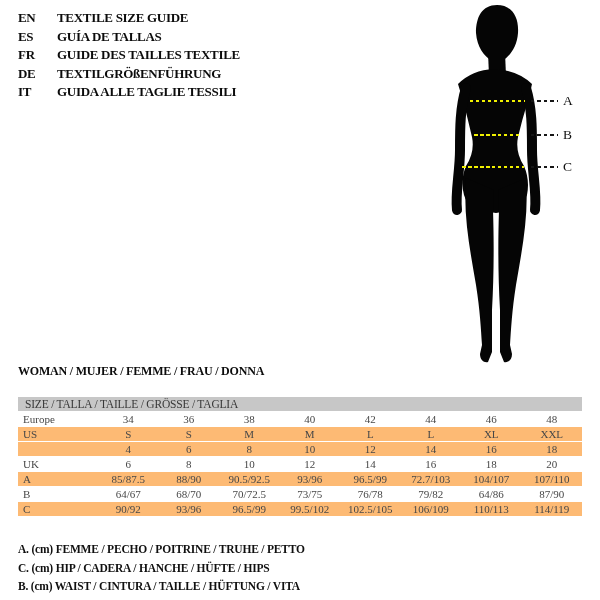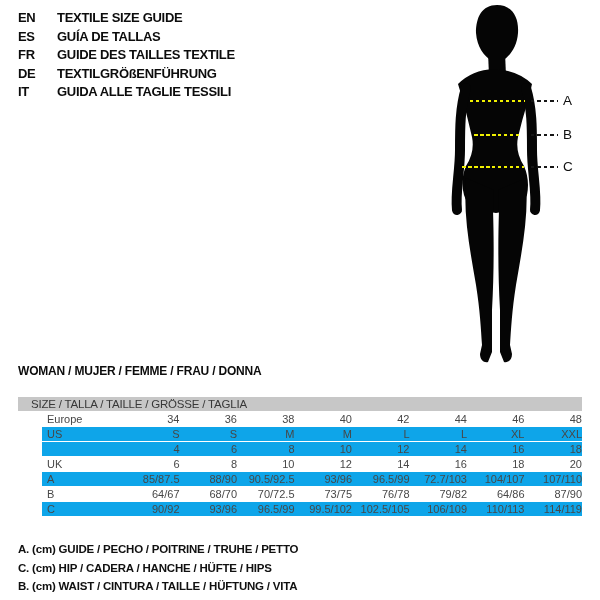--- a/index.html
+++ b/index.html
@@ -1,17 +1,17 @@
 <!DOCTYPE html>
 <html><head>
 <meta charset="utf-8">
 <style>
   html,body{margin:0;padding:0;background:#ffffff;}
   .page{position:relative;width:600px;height:600px;background:#ffffff;overflow:hidden;
-        font-family:Liberation Sans, sans-serif;}
+        font-family:Liberation Serif, serif;}
 
   
   .langs{position:absolute;left:18px;top:9px;font-weight:700;font-size:13px;
          line-height:18.5px;letter-spacing:-0.3px;color:#0c0c0c;}
   .lang-row{display:flex;}
   .lang-code{width:39px;}
 
   
   .figure{position:absolute;left:430px;top:0;width:170px;height:370px;}
   .figure svg{position:absolute;left:0;top:0;}
@@ -25,26 +25,26 @@
   .mline.c{top:166px;} .mline.c .yellow{left:32px;width:62px;}
   .mlabel{position:absolute;left:133px;top:-7px;font-size:13.5px;color:#101010;}
 
   
   .woman-title{position:absolute;left:18px;top:364px;font-weight:700;font-size:12px;
                letter-spacing:-0.2px;color:#0c0c0c;}
 
   
   .size-table{position:absolute;left:18px;top:397px;width:564px;font-size:11px;color:#474747;}
   .thead{height:15px;line-height:15px;background:#c7c7c7;border-bottom:1px solid #fff;
-         padding-left:13px;color:#383838;font-size:11.5px;letter-spacing:-0.2px;box-sizing:border-box;}
+         padding-left:7px;color:#383838;font-size:11.5px;letter-spacing:-0.2px;box-sizing:border-box;}
   .trow{display:grid;grid-template-columns:80px repeat(8,1fr);height:14px;line-height:14px;
-        border-bottom:1px solid #fff;margin-left:24px;}
-  .trow.shaded{background:#0ea5e9;}
+        border-bottom:1px solid #fff;}
+  .trow.shaded{background:#fdba74;}
   .tlabel{padding-left:5px;text-align:left;}
-  .tcell{text-align:right;}
+  .tcell{text-align:center;}
 
   
   .legend{position:absolute;left:18px;top:540px;font-weight:700;font-size:11.5px;
           line-height:18.5px;letter-spacing:-0.2px;color:#101010;}
 </style>
 </head>
 <body>
 
 <div class="page">
 
@@ -211,20 +211,20 @@
           <span class="tcell">102.5/105</span>
           <span class="tcell">106/109</span>
           <span class="tcell">110/113</span>
           <span class="tcell">114/119</span>
         </div>
       </div>
   </div>
 
   <div class="legend">
 
-      <div class="legend-row">A. (cm) GUIDE / PECHO / POITRINE / TRUHE / PETTO</div>
+      <div class="legend-row">A. (cm) FEMME / PECHO / POITRINE / TRUHE / PETTO</div>
 
       <div class="legend-row">C. (cm) HIP / CADERA / HANCHE / HÜFTE / HIPS</div>
 
       <div class="legend-row">B. (cm) WAIST / CINTURA / TAILLE / HÜFTUNG / VITA</div>
     </div>
 
 </div>
 
 </body></html>

